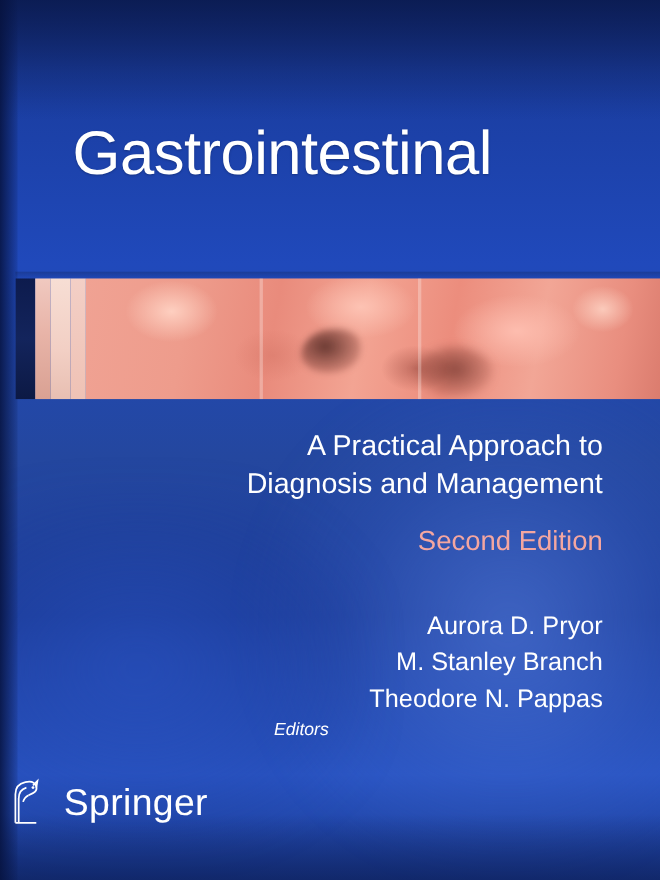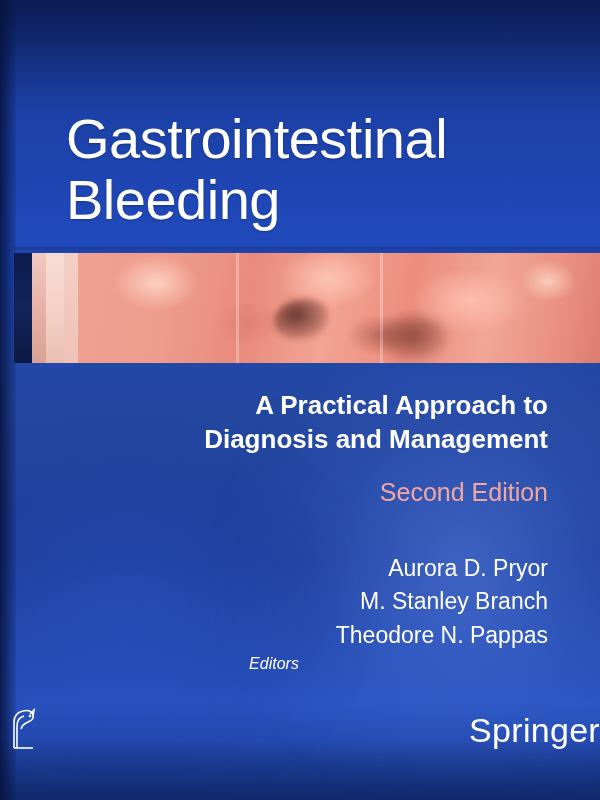--- a/index.html
+++ b/index.html
@@ -163,21 +163,21 @@
 
   .subtitle {
     position: absolute;
     left: 0;
     right: 52px;
     top: 388px;
     text-align: right;
     color: #ffffff;
     font-size: 26px;
     line-height: 1.32;
-    font-weight: 700;
+    font-weight: 400;
     padding-left: 36px;
   }
 
   .edition {
     position: absolute;
     left: 0;
     right: 52px;
     top: 478px;
     text-align: right;
     color: #f4a6a0;
@@ -207,21 +207,21 @@
   }
 
   
   .publisher {
     position: absolute;
     left: 0;
     right: 0;
     bottom: 44px;
     display: flex;
     align-items: center;
-    justify-content: space-between;
+    justify-content: flex-start;
     gap: 12px;
   }
   .springer-mark {
     width: 46px;
     height: 52px;
     flex: 0 0 auto;
   }
   .springer-name {
     color: #ffffff;
     font-size: 34px;
@@ -235,21 +235,20 @@
 
   <div class="bg-base"></div>
   <div class="bg-glow1"></div>
   <div class="bg-glow2"></div>
   <div class="bg-darktop"></div>
   <div class="bg-darkbottom"></div>
   <div class="bg-leftedge"></div>
 
   <div class="title">
     <span>Gastrointestinal</span>
-    <span class="line2">Bleeding</span>
   </div>
 
   <div class="band-shadow-top"></div>
 
   <div class="photo-band">
     <div class="photo-main">
       <div class="photo-dark-blob"></div>
       <div class="photo-dark-blob2"></div>
     </div>
     <div class="photo-left-swatches">

